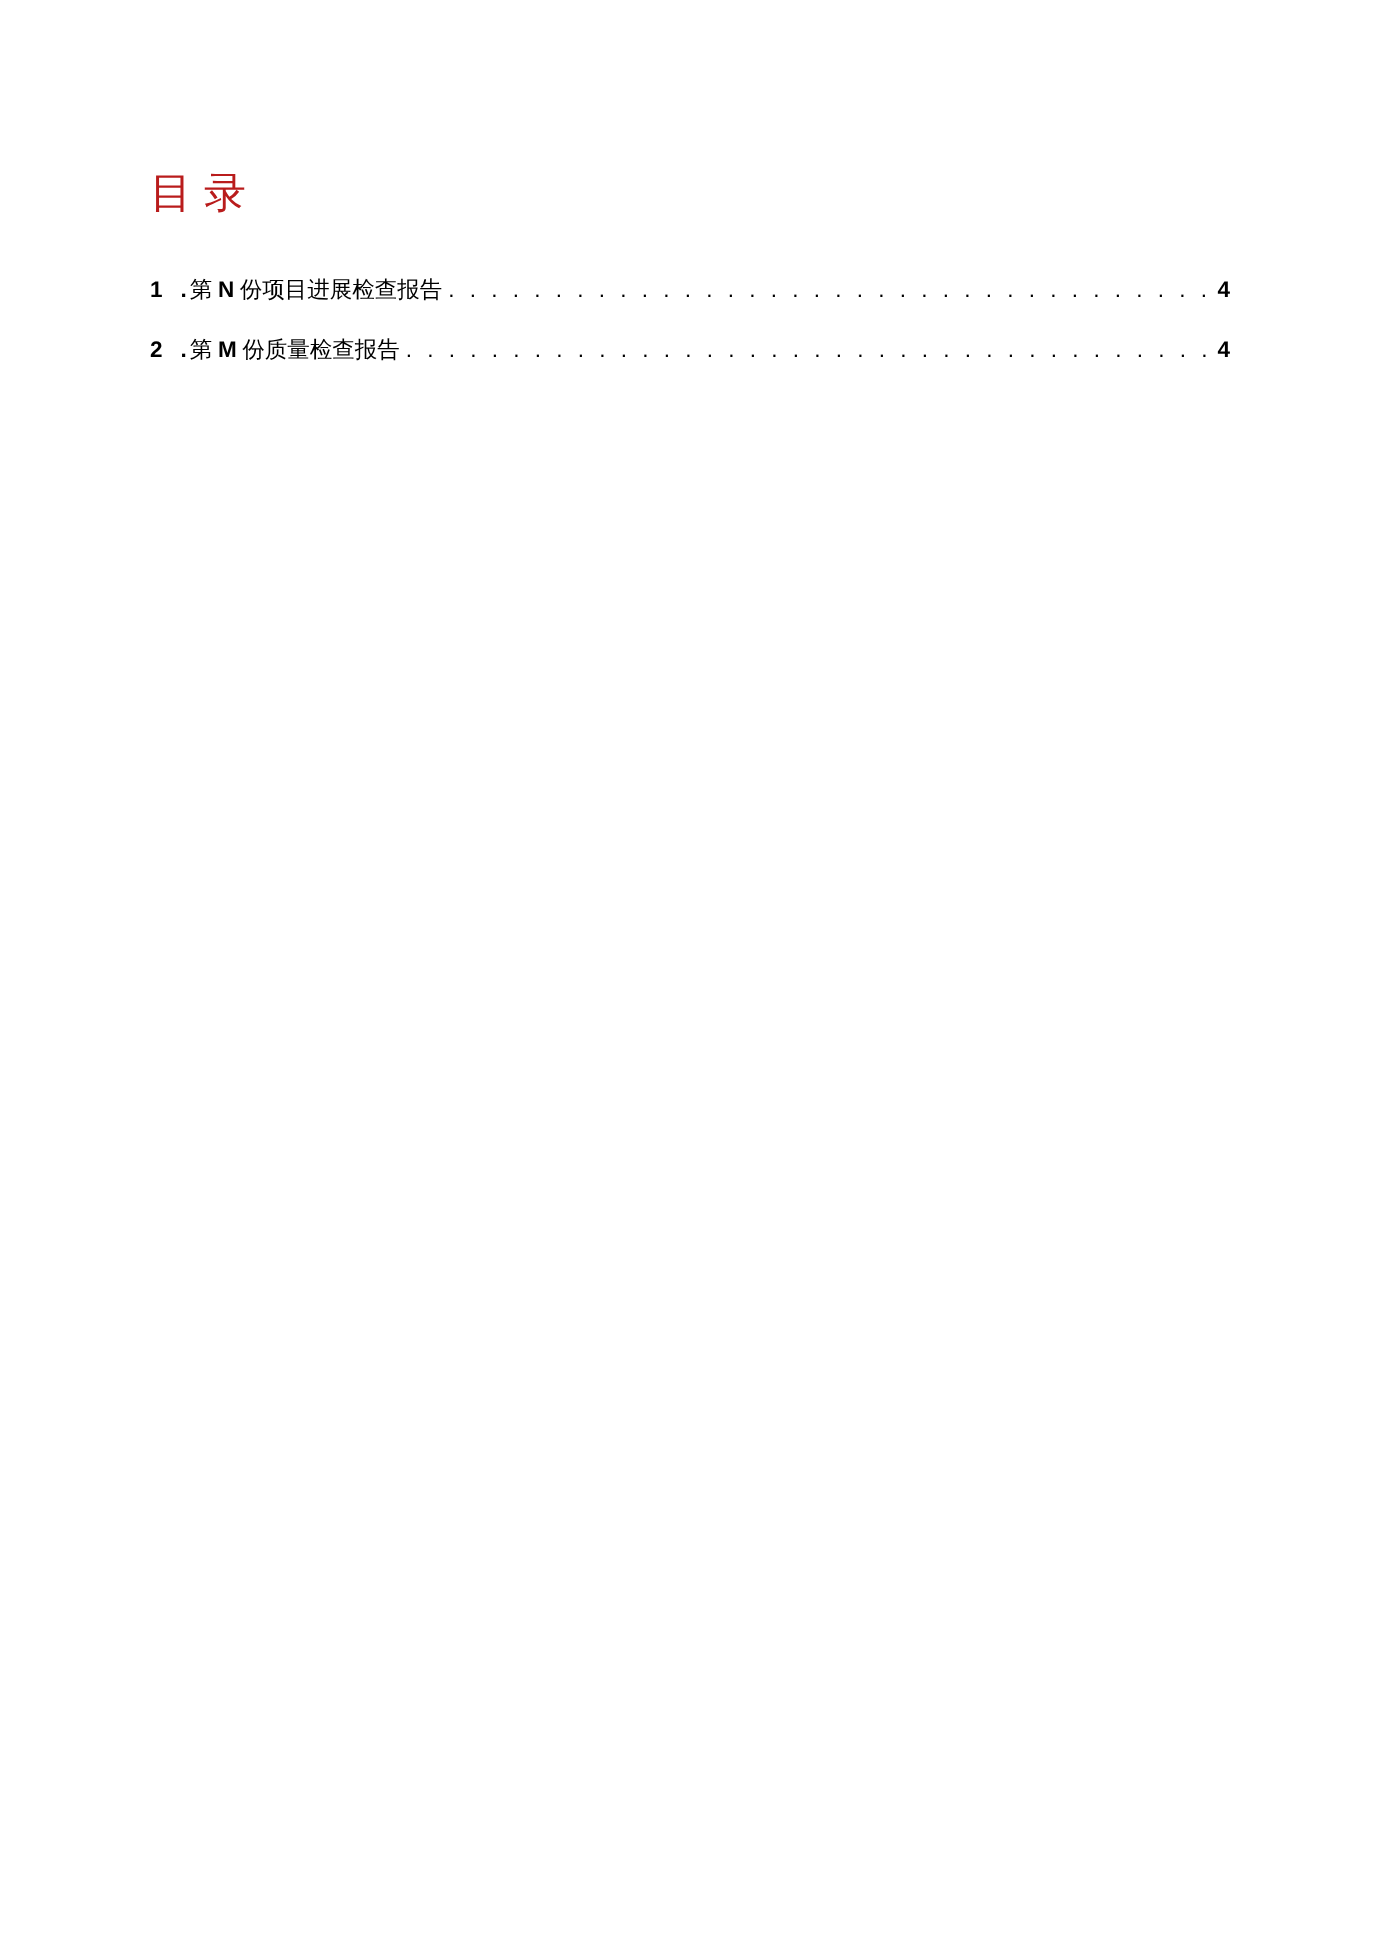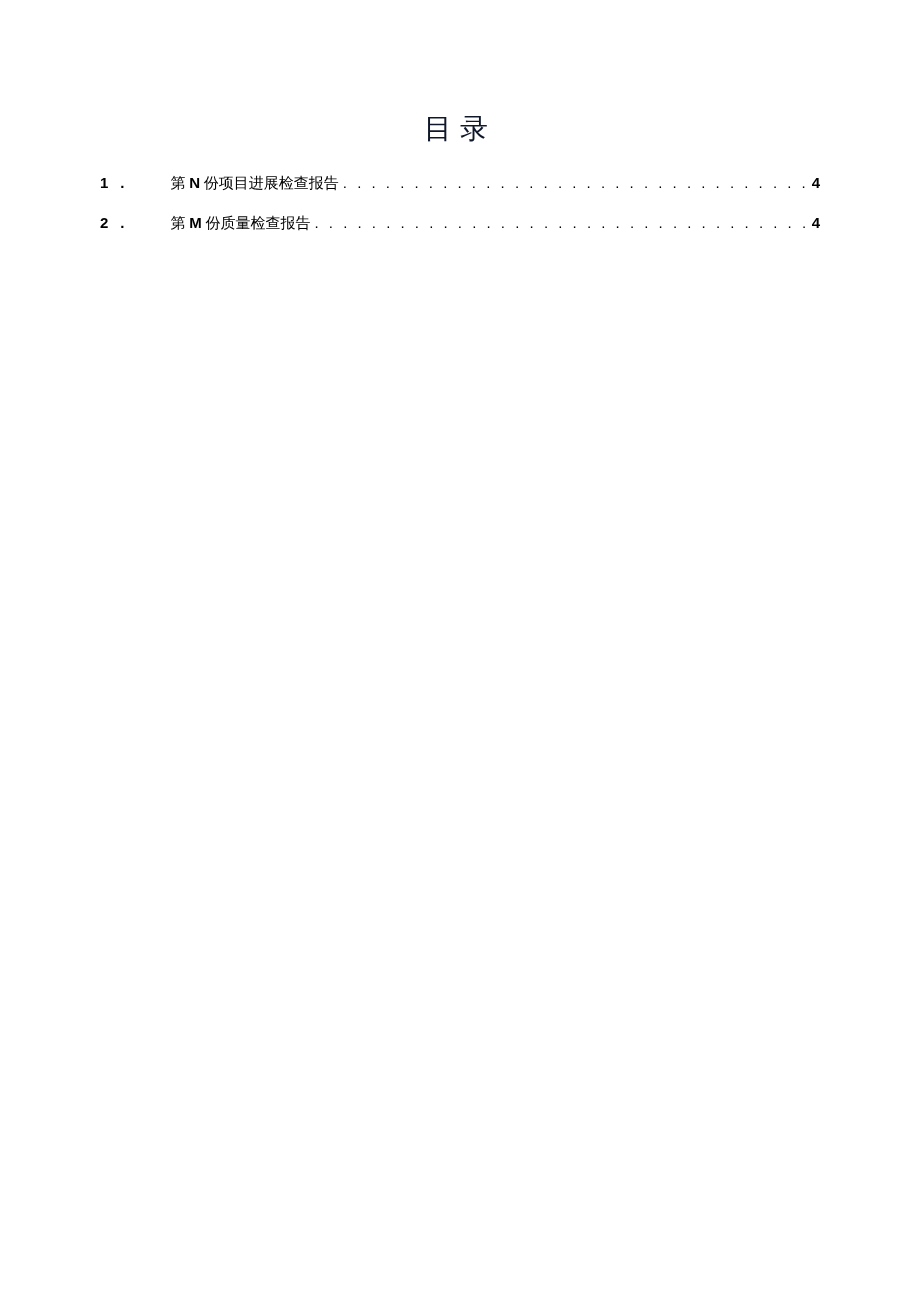--- a/index.html
+++ b/index.html
@@ -11,26 +11,25 @@
       width: 920px;
       height: 1301px;
       background: #ffffff;
       font-family: "SimSun", "宋体", serif;
       position: relative;
     }
     .page {
       padding: 110px 100px 0 100px;
     }
     .toc-title {
-      text-align: center;
       font-size: 28px;
       font-weight: normal;
       letter-spacing: 8px;
-      color: #0f172a;
-      margin-bottom: 24px;
+      color: #b91c1c;
+      margin-bottom: 35px;
       font-family: "SimSun", "宋体", serif;
     }
     .toc-list {
       list-style: none;
     }
     .toc-entry {
       display: flex;
       align-items: baseline;
       font-size: 15px;
       color: #000;
@@ -45,21 +44,20 @@
     }
     .toc-dot-before {
       font-family: Arial, Helvetica, sans-serif;
       font-weight: bold;
       margin-right: 2px;
       flex-shrink: 0;
     }
     .toc-text {
       flex-shrink: 0;
       font-family: "SimSun", "宋体", serif;
-      margin-left: 44px;
     }
     .toc-text .latin {
       font-family: Arial, Helvetica, sans-serif;
       font-weight: bold;
     }
     .toc-leader {
       flex: 1;
       overflow: hidden;
       white-space: nowrap;
       letter-spacing: 3px;

